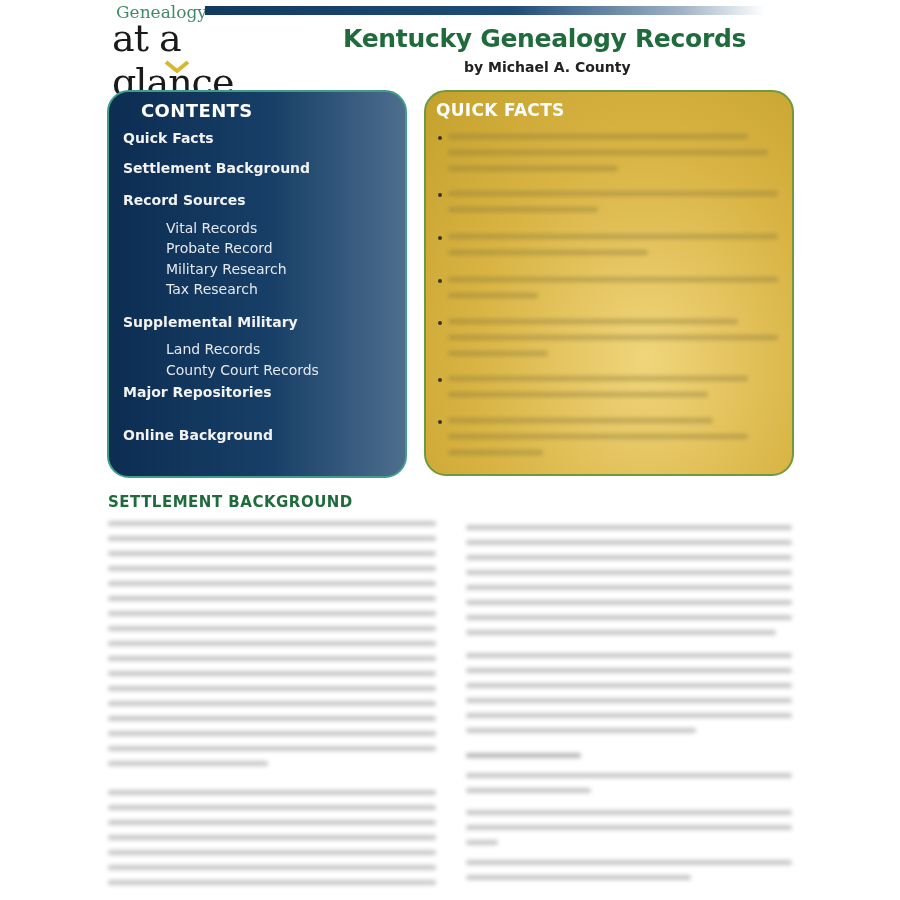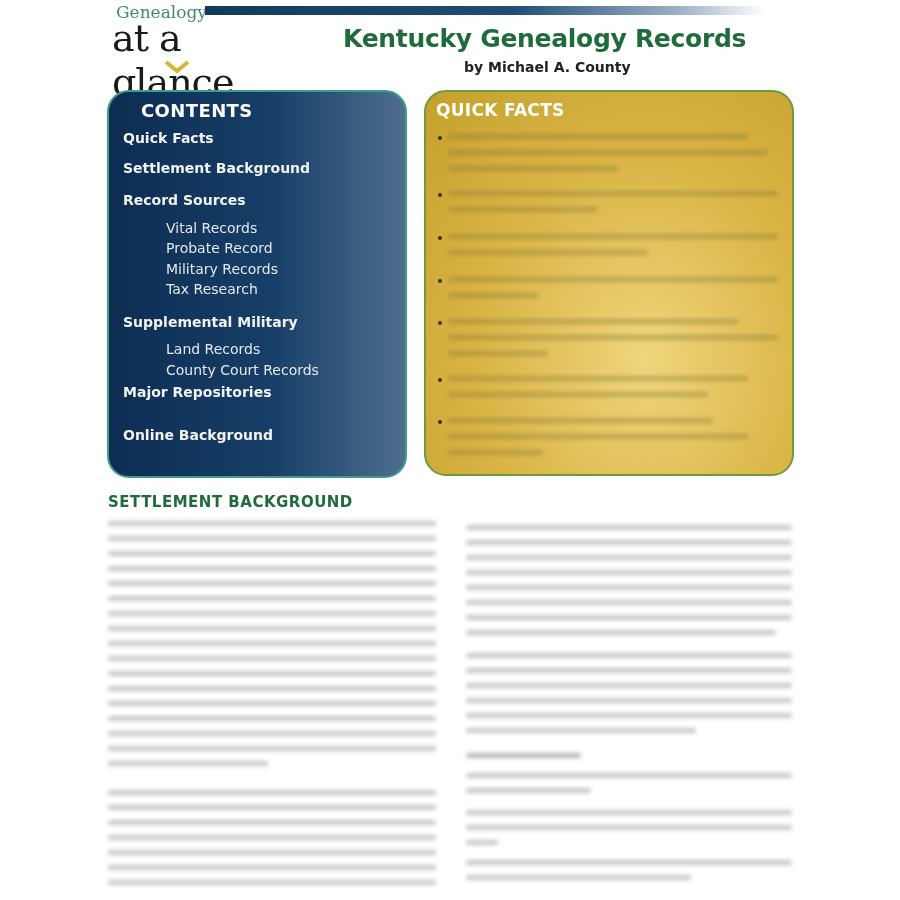--- a/index.html
+++ b/index.html
@@ -36,21 +36,21 @@
 <div class="title">Kentucky Genealogy Records</div>
 <div class="byline">by Michael A. County</div>
 
 <div class="contents">
   <h2>CONTENTS</h2>
   <span class="c-item" style="top:38px">Quick Facts</span>
   <span class="c-item" style="top:68px">Settlement Background</span>
   <span class="c-item" style="top:100px">Record Sources</span>
   <span class="c-sub" style="top:128px">Vital Records</span>
   <span class="c-sub" style="top:148px">Probate Record</span>
-  <span class="c-sub" style="top:169px">Military Records</span>
+  <span class="c-sub" style="top:169px">Military Research</span>
   <span class="c-sub" style="top:189px">Tax Research</span>
   <span class="c-item" style="top:222px">Supplemental Military</span>
   <span class="c-sub" style="top:249px">Land Records</span>
   <span class="c-sub" style="top:270px">County Court Records</span>
   <span class="c-item" style="top:292px">Major Repositories</span>
   <span class="c-item" style="top:335px">Online Background</span>
 </div>
 
 <div class="facts">
   <h2>QUICK FACTS</h2>

